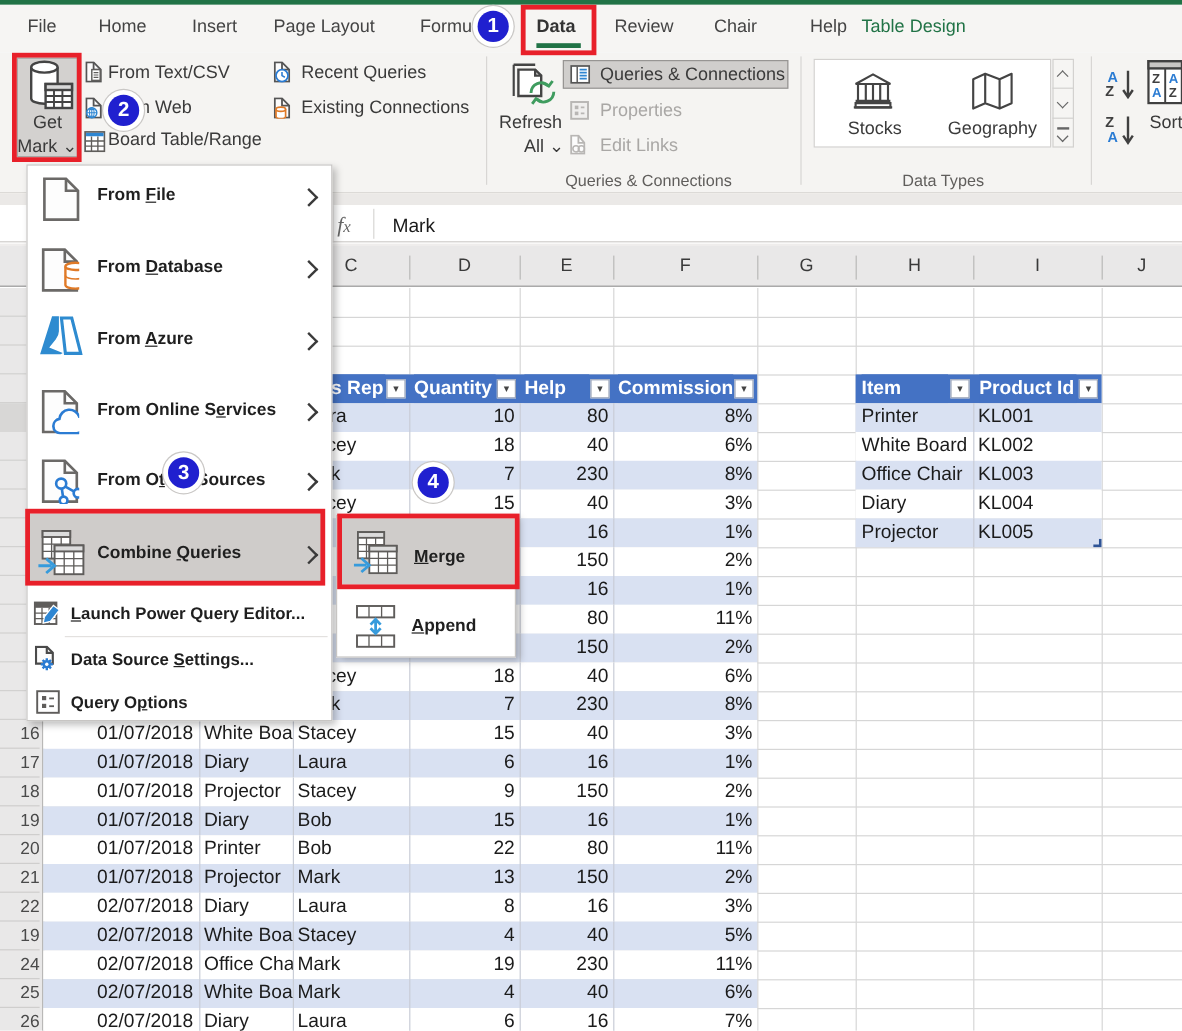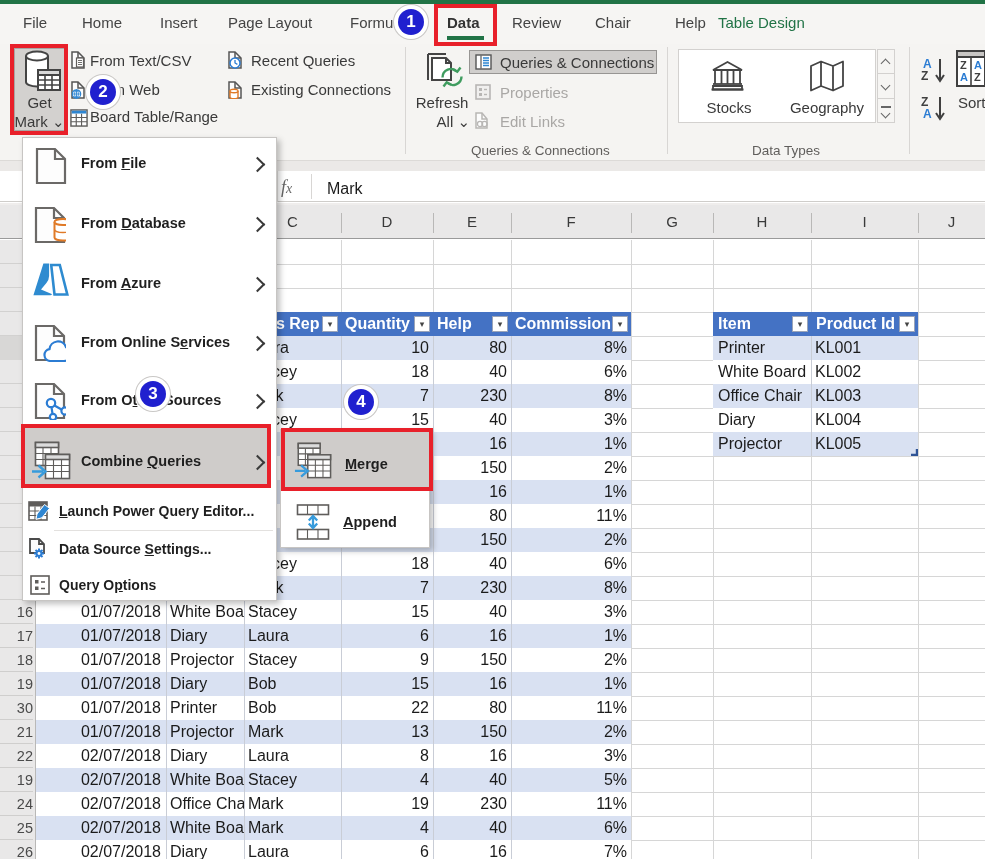--- a/index.html
+++ b/index.html
@@ -246,21 +246,21 @@
 <div class="abs" style="left:0;top:503px;width:35px;height:1px;background:#d2d1d0"></div>
 <div class="abs" style="left:0;top:527px;width:35px;height:1px;background:#d2d1d0"></div>
 <div class="abs" style="left:0;top:551px;width:35px;height:1px;background:#d2d1d0"></div>
 <div class="abs" style="left:0;top:575px;width:35px;height:1px;background:#d2d1d0"></div>
 <div class="abs" style="left:0;top:599px;width:35px;height:1px;background:#d2d1d0"></div>
 <div class="abs" style="left:0;top:336px;width:35px;height:24px;background:#d8d7d6"></div>
 <div class="abs" style="left:0;top:600px;width:33px;height:24px;font-size:14.5px;color:#4a4a4a;text-align:right;line-height:24px;border-bottom:1px solid #cfcecd">16</div>
 <div class="abs" style="left:0;top:624px;width:33px;height:24px;font-size:14.5px;color:#4a4a4a;text-align:right;line-height:24px;border-bottom:1px solid #cfcecd">17</div>
 <div class="abs" style="left:0;top:648px;width:33px;height:24px;font-size:14.5px;color:#4a4a4a;text-align:right;line-height:24px;border-bottom:1px solid #cfcecd">18</div>
 <div class="abs" style="left:0;top:672px;width:33px;height:24px;font-size:14.5px;color:#4a4a4a;text-align:right;line-height:24px;border-bottom:1px solid #cfcecd">19</div>
-<div class="abs" style="left:0;top:696px;width:33px;height:24px;font-size:14.5px;color:#4a4a4a;text-align:right;line-height:24px;border-bottom:1px solid #cfcecd">30</div>
+<div class="abs" style="left:0;top:696px;width:33px;height:24px;font-size:14.5px;color:#4a4a4a;text-align:right;line-height:24px;border-bottom:1px solid #cfcecd">20</div>
 <div class="abs" style="left:0;top:720px;width:33px;height:24px;font-size:14.5px;color:#4a4a4a;text-align:right;line-height:24px;border-bottom:1px solid #cfcecd">21</div>
 <div class="abs" style="left:0;top:744px;width:33px;height:24px;font-size:14.5px;color:#4a4a4a;text-align:right;line-height:24px;border-bottom:1px solid #cfcecd">22</div>
 <div class="abs" style="left:0;top:768px;width:33px;height:24px;font-size:14.5px;color:#4a4a4a;text-align:right;line-height:24px;border-bottom:1px solid #cfcecd">19</div>
 <div class="abs" style="left:0;top:792px;width:33px;height:24px;font-size:14.5px;color:#4a4a4a;text-align:right;line-height:24px;border-bottom:1px solid #cfcecd">24</div>
 <div class="abs" style="left:0;top:816px;width:33px;height:24px;font-size:14.5px;color:#4a4a4a;text-align:right;line-height:24px;border-bottom:1px solid #cfcecd">25</div>
 <div class="abs" style="left:0;top:840px;width:33px;height:24px;font-size:14.5px;color:#4a4a4a;text-align:right;line-height:24px;border-bottom:1px solid #cfcecd">26</div>
 <div class="abs" style="left:36px;top:312px;width:595px;height:24px;background:#4472c4"></div>
 <div class="thead" style="left:40px;top:312px;width:106px">Date</div>
 <div class="fbtn" style="left:147px;top:316px">▾</div>
 <div class="thead" style="left:170px;top:312px;width:54px">Item</div>

